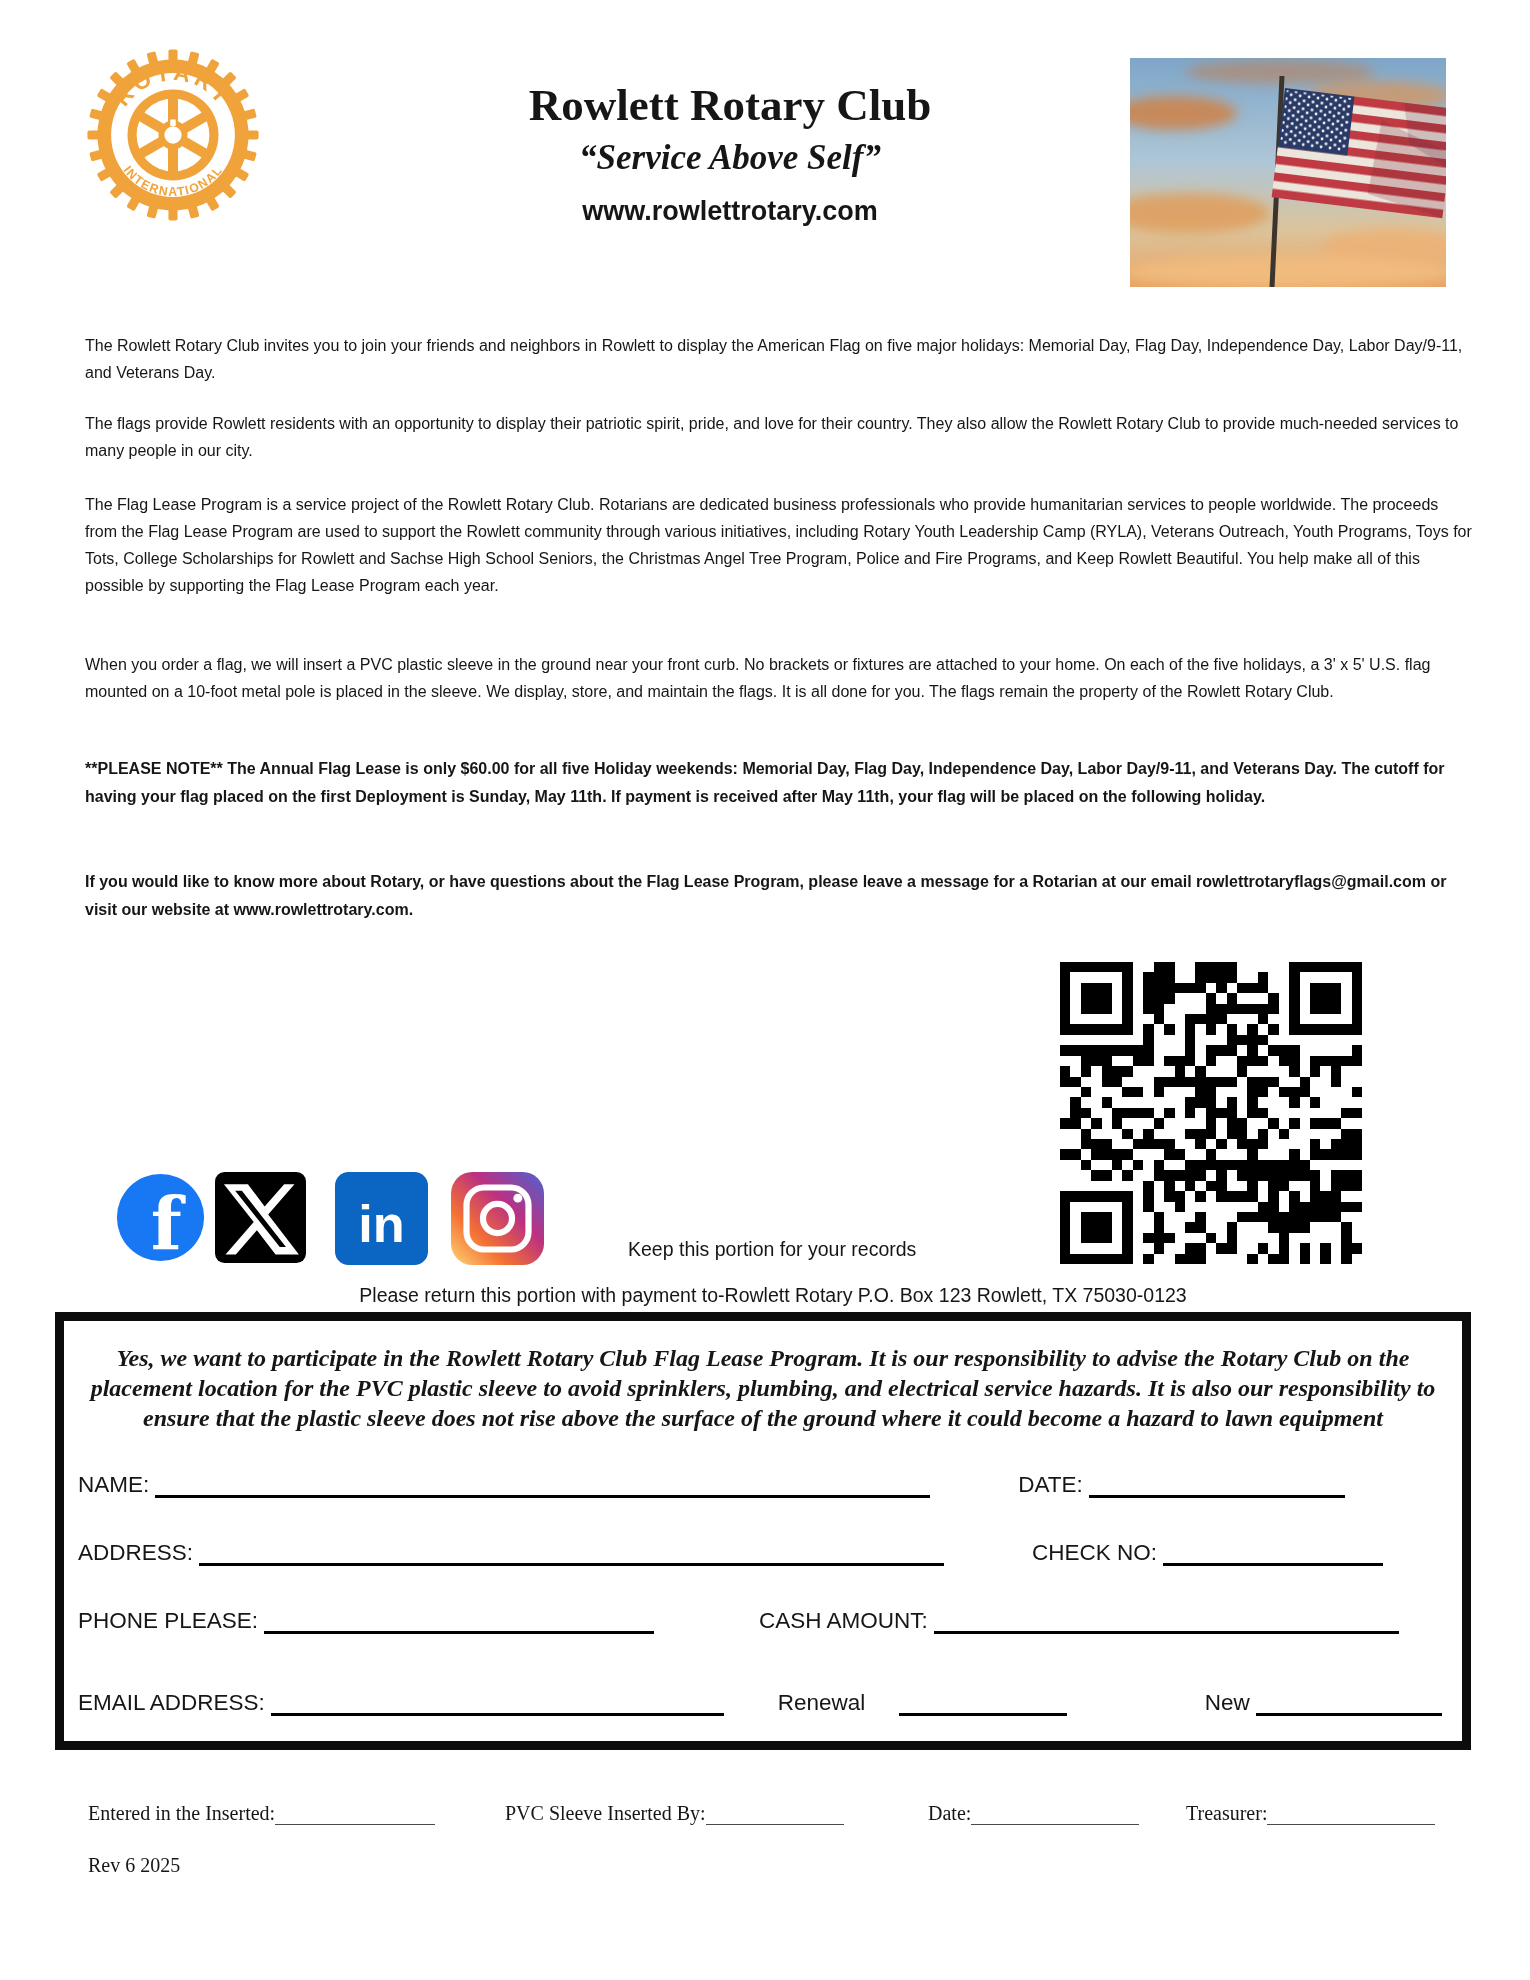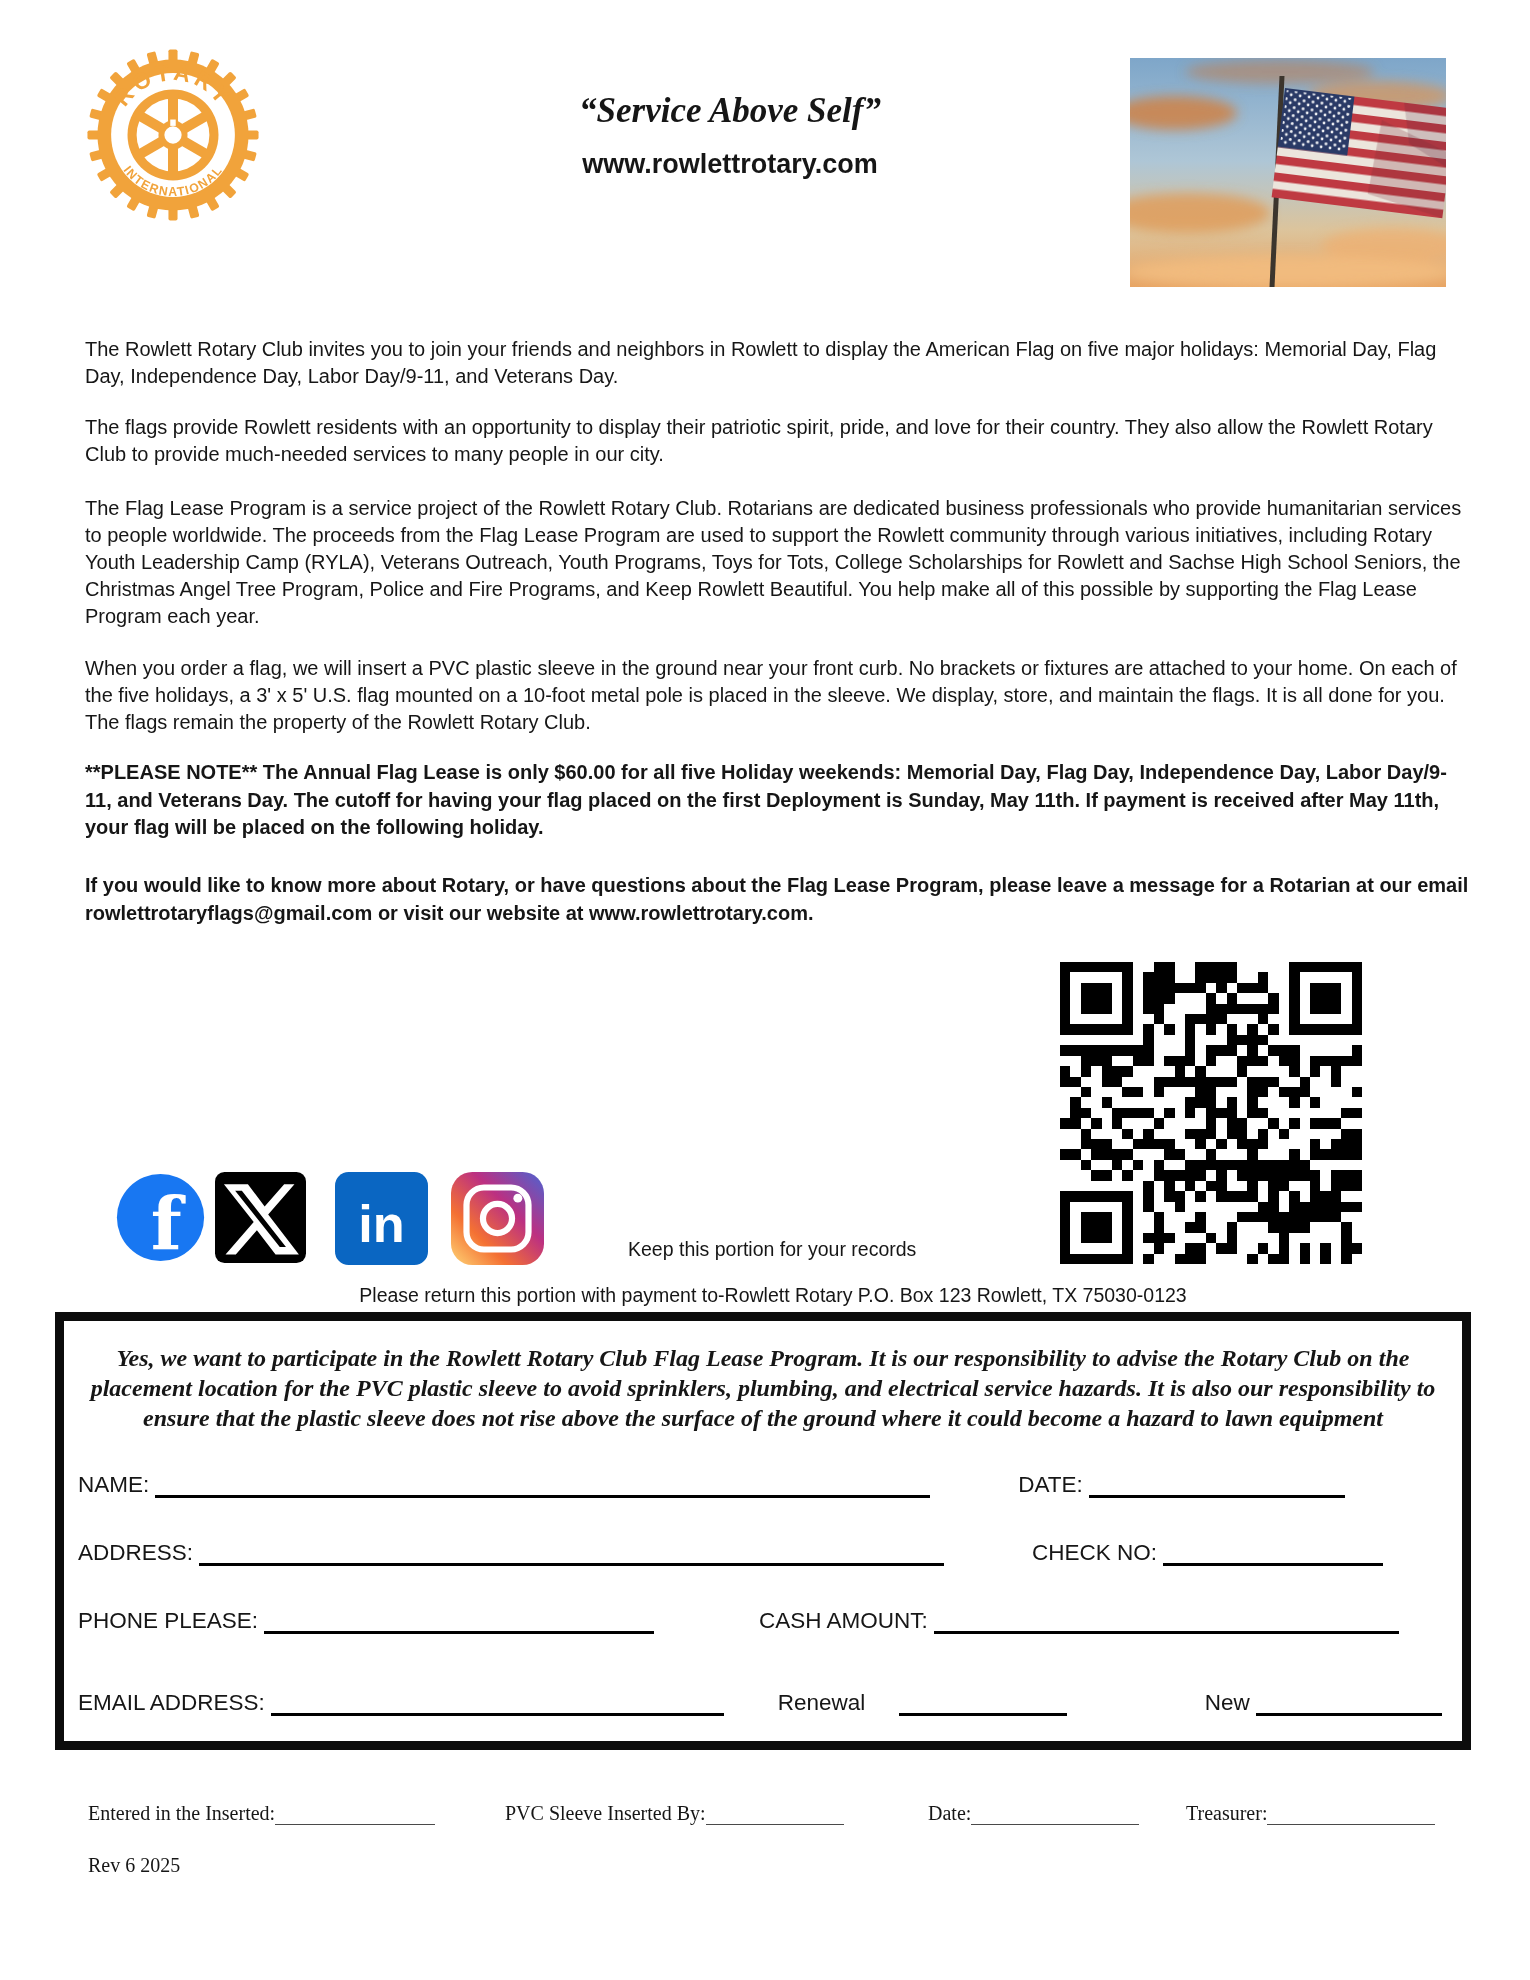--- a/index.html
+++ b/index.html
@@ -9,21 +9,21 @@
   
   .logo{position:absolute;left:82px;top:38px;width:182px;height:194px;}
   .titleblock{position:absolute;left:400px;top:82px;width:660px;text-align:center;}
   .club-name{font-family:"Liberation Serif",serif;font-weight:bold;font-size:45px;line-height:1.05;}
   .motto{font-family:"Liberation Serif",serif;font-weight:bold;font-style:italic;font-size:35px;margin-top:9px;}
   .addr{font-weight:bold;font-size:28px;margin-top:13px;}
   .site{font-weight:bold;font-size:27px;margin-top:18px;}
   .flagphoto{position:absolute;left:1130px;top:58px;width:316px;height:229px;}
 
   
-  .para{position:absolute;left:85px;width:1388px;font-size:20px;line-height:27px;}
+  .para{position:absolute;left:85px;width:1388px;font-size:16px;line-height:27px;}
   .para.b{font-weight:bold;line-height:27.5px;}
   .p1{top:316px;} .p2{top:394px;} .p3{top:475px;} .p4{top:635px;} .p5{top:739px;} .p6{top:852px;}
 
   
   .signup{position:absolute;left:712px;top:996px;font-weight:bold;font-size:21.5px;line-height:28px;}
   .qr{position:absolute;left:1060px;top:962px;width:302px;height:302px;}
 
   
   .social{position:absolute;left:115px;top:1172px;height:94px;}
   .sicon{position:absolute;top:0;}
@@ -97,20 +97,21 @@
         <rect x="94.5" y="51" width="11" height="98" transform="rotate(0 100 100)"></rect>
         <rect x="94.5" y="51" width="11" height="98" transform="rotate(60 100 100)"></rect>
         <rect x="94.5" y="51" width="11" height="98" transform="rotate(120 100 100)"></rect>
       </g>
     <circle cx="100" cy="100" r="16" fill="#F1A33B"></circle>
     <circle cx="100" cy="100" r="9.5" fill="#ffffff"></circle>
     <rect x="97" y="83" width="6" height="7" fill="#ffffff"></rect>
   </svg>
 
   <div class="titleblock">
+    <div class="club-name">Rowlett Rotary Club</div>
     <div class="motto">“Service Above Self”</div>
     <div class="site">www.rowlettrotary.com</div>
   </div>
 
   <svg class="flagphoto" viewBox="0 0 316 229">
     <defs>
       <linearGradient id="sky" x1="0" y1="0" x2="0" y2="1">
         <stop offset="0" stop-color="#7ea6c9"></stop>
           <stop offset="0.45" stop-color="#aec6d6"></stop>
         <stop offset="0.75" stop-color="#dcc49c"></stop>

